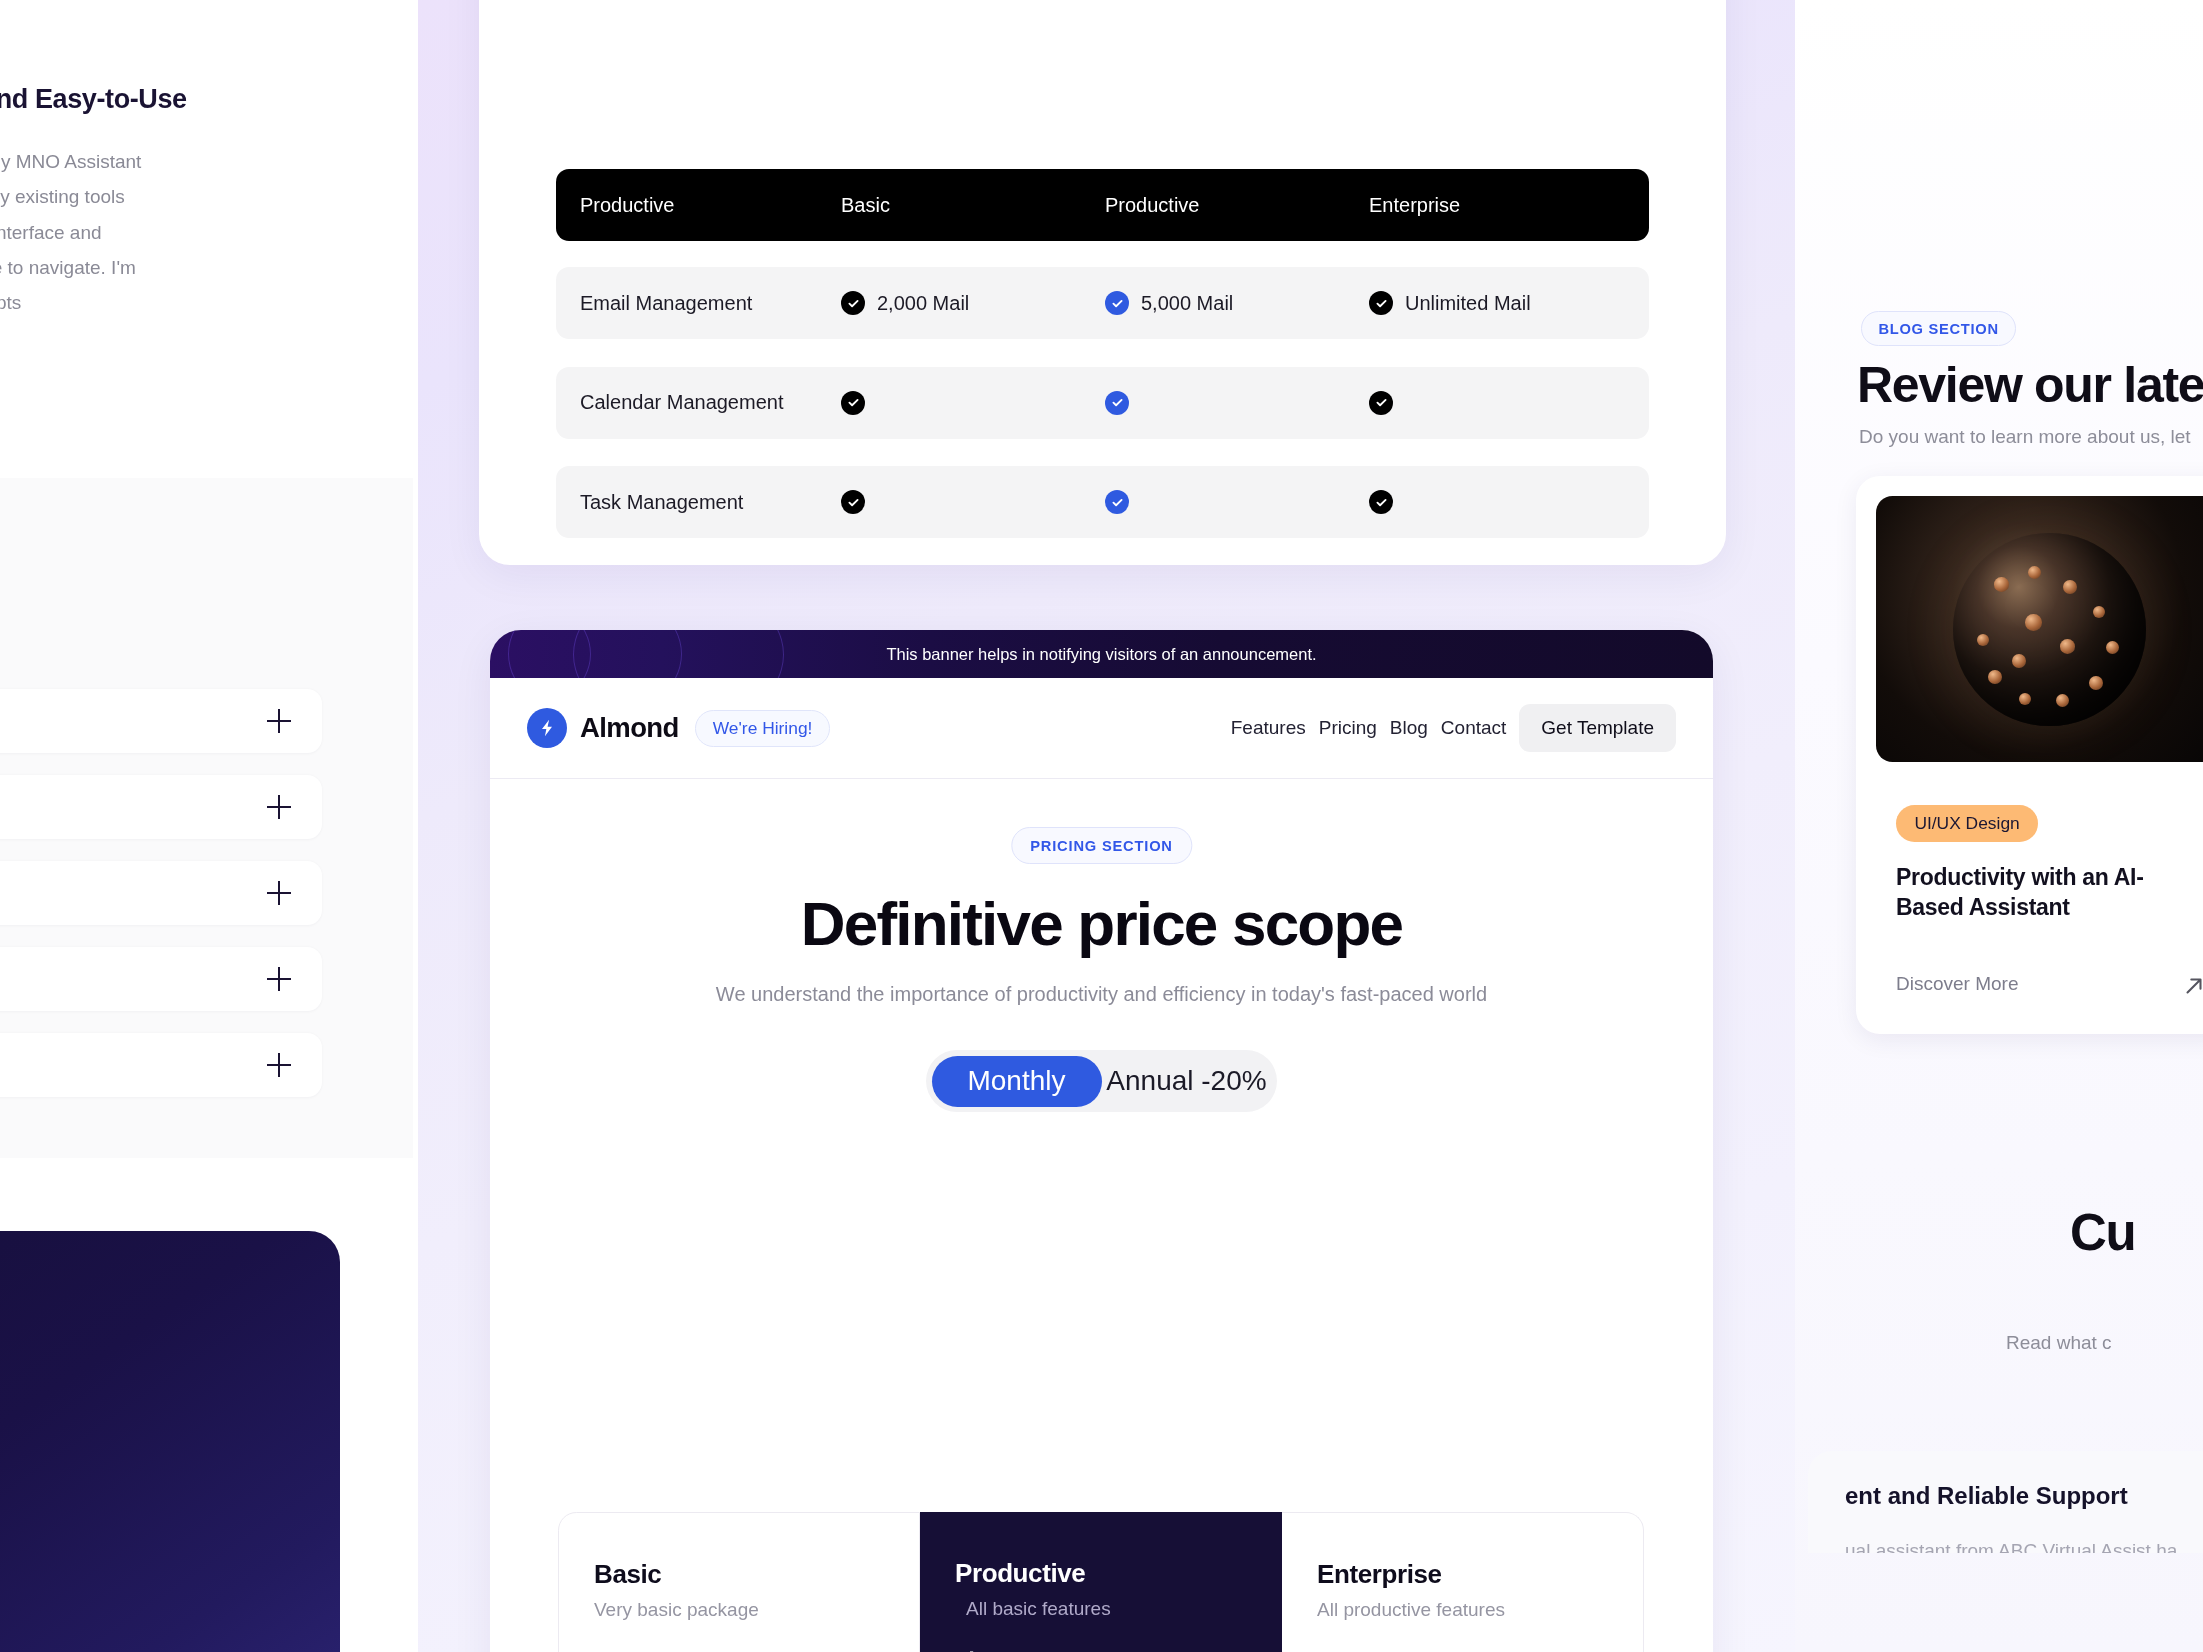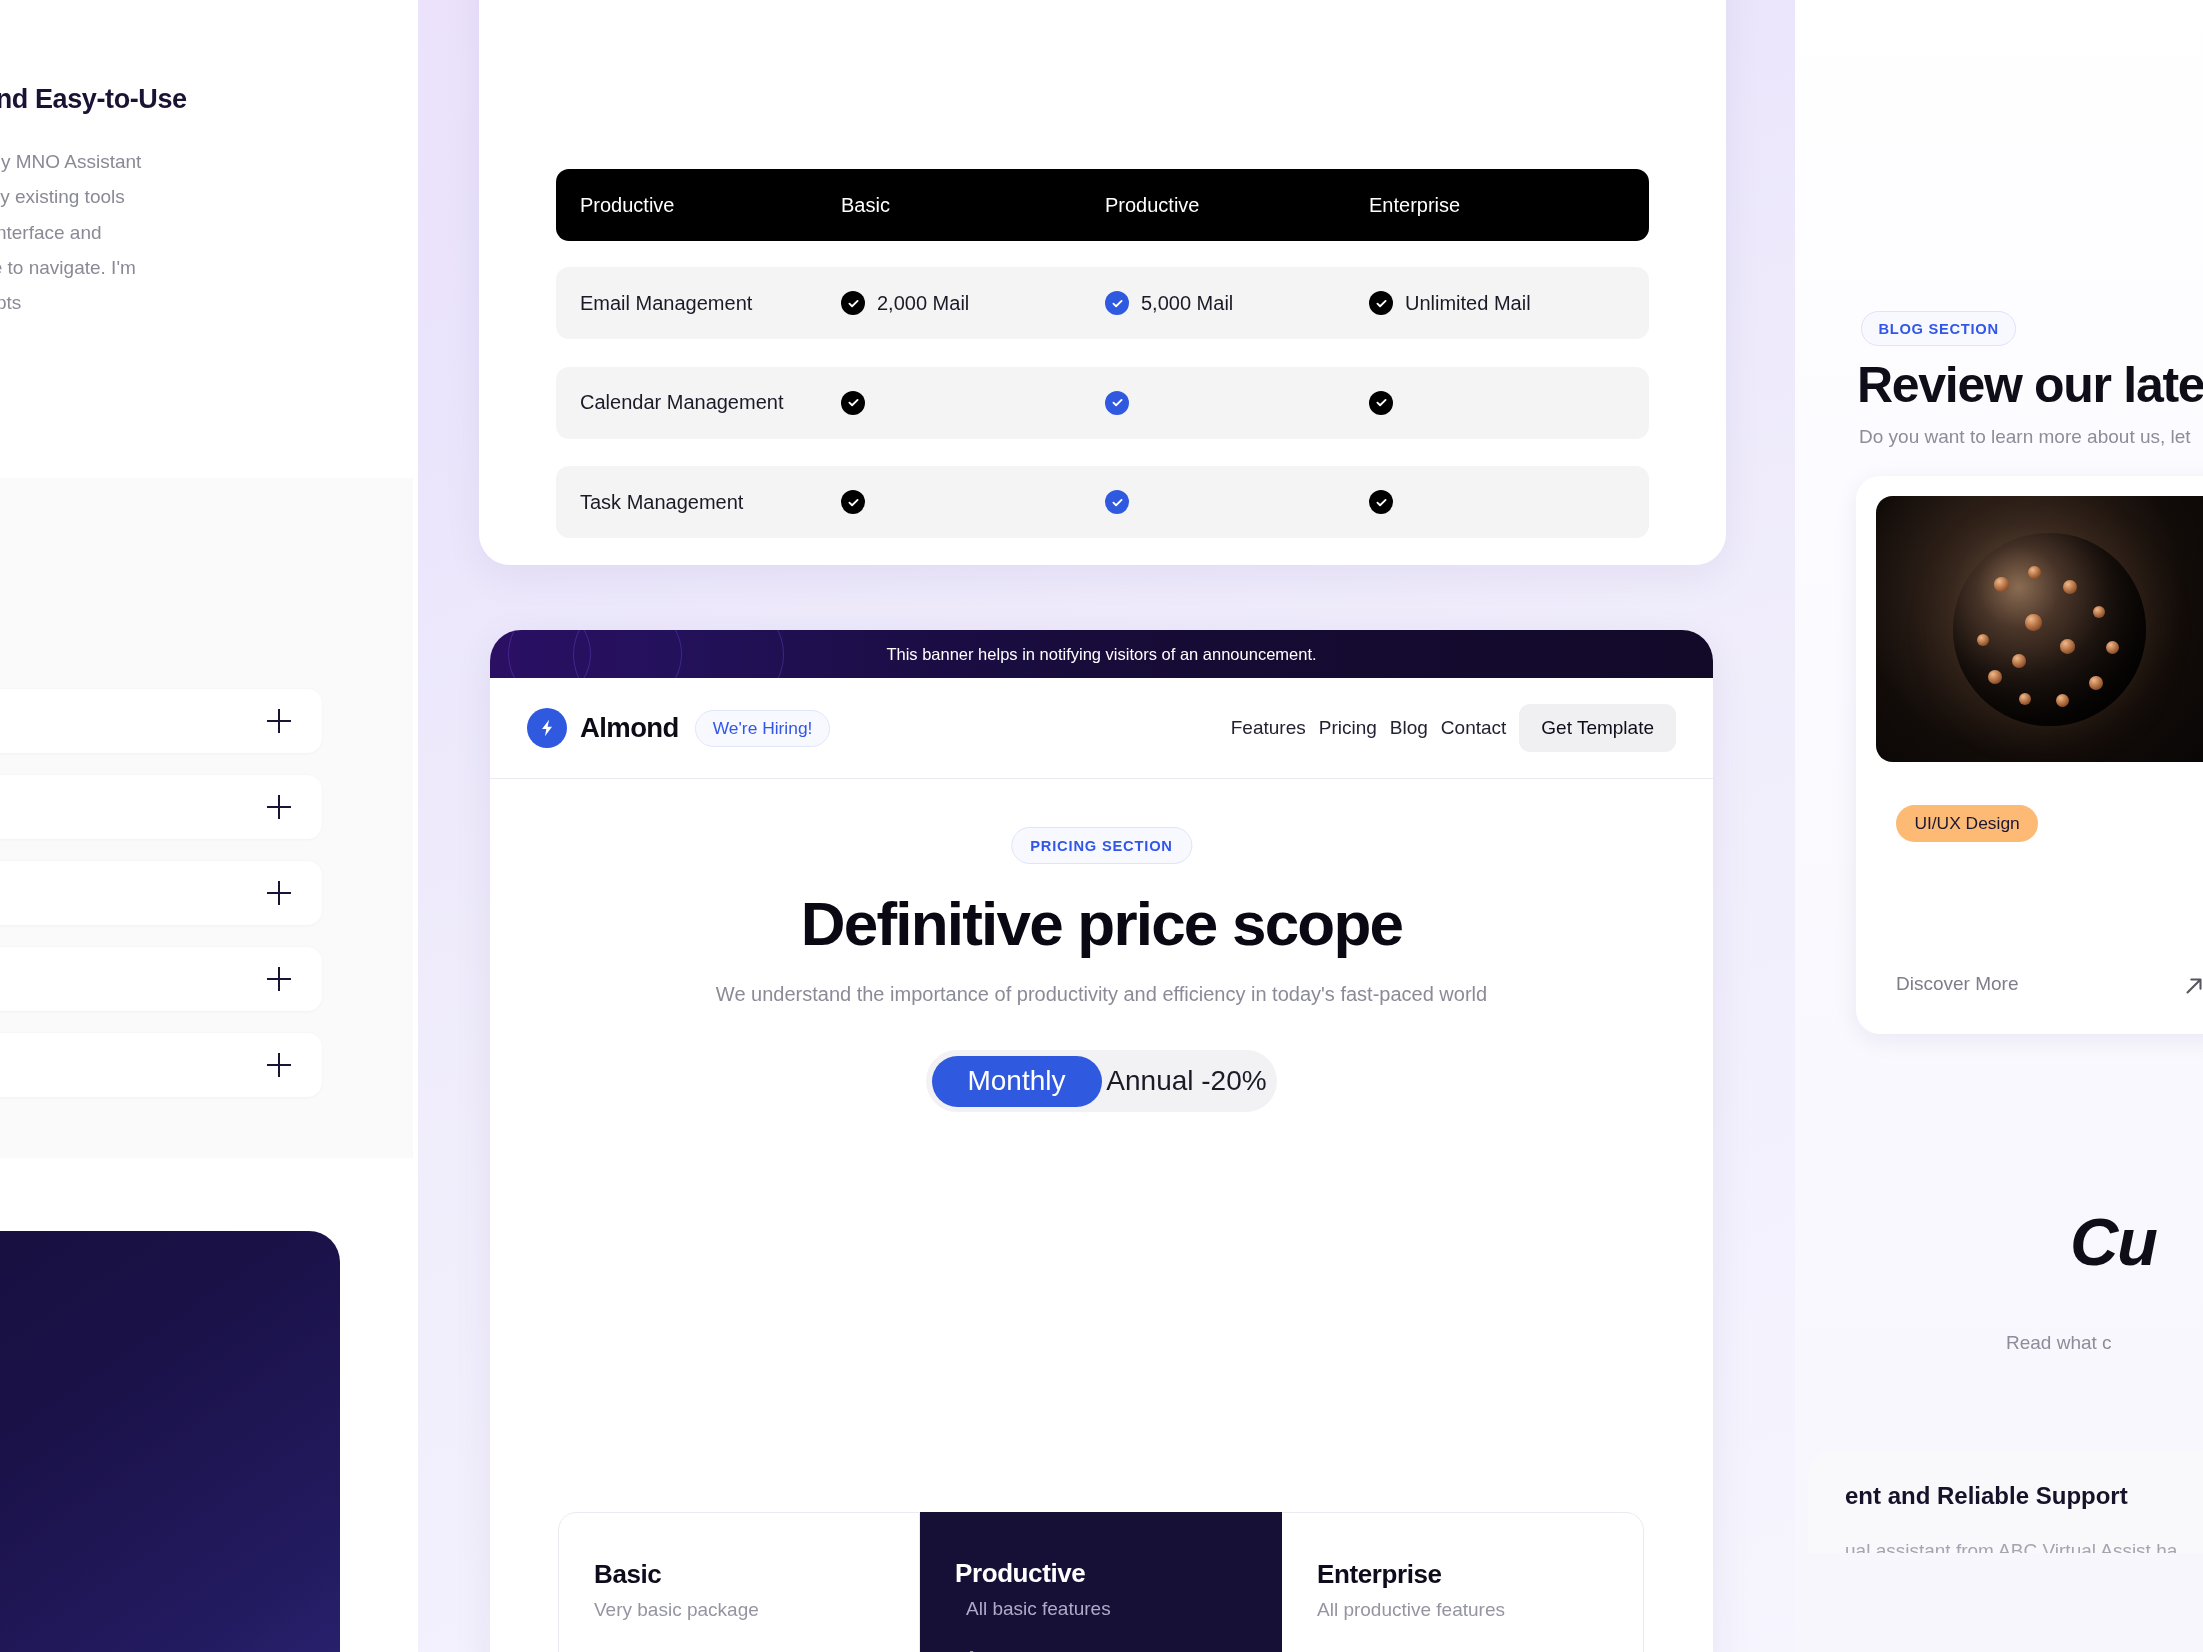--- a/index.html
+++ b/index.html
@@ -159,23 +159,22 @@
   .rp-discover {
     position: absolute; left: 40px; bottom: 39px;
     font-size: 19px; color: #7d7d8c;
   }
   .rp-arrow {
     position: absolute; right: 35px; bottom: 35px;
     width: 26px; height: 26px;
   }
   .rp-testi-heading {
     position: absolute; left: 275px; top: 1203px;
-    font-size: 67px; font-weight: 700; color: #0f0d17; letter-spacing: -1.3px;
+    font-size: 51px; font-weight: 700; color: #0f0d17; letter-spacing: -1.3px;
     white-space: nowrap;
-    font-style: italic;
   }
   .rp-testi-sub {
     position: absolute; left: 211px; top: 1332px;
     font-size: 19px; color: #8d8d99;
     white-space: nowrap;
   }
   .rp-testi-card {
     position: absolute; left: 13px; top: 1451px;
     width: 514px; height: 275px;
     background: #f9f9fc; border-radius: 24px;
@@ -582,20 +581,21 @@
         <span class="rp-dot" style="left:213px; top:180px; width:13.8px; height:13.8px;"></span>
         <span class="rp-dot" style="left:180px; top:198px; width:13px; height:13px;"></span>
         <span class="rp-dot" style="left:143px; top:197px; width:12px; height:12px;"></span>
         <span class="rp-dot" style="left:112px; top:174px; width:13.8px; height:13.8px;"></span>
         <span class="rp-dot" style="left:101px; top:138px; width:12px; height:12px;"></span>
         <span class="rp-dot" style="left:149px; top:118px; width:16.5px; height:16.5px;"></span>
         <span class="rp-dot" style="left:184px; top:143px; width:14.7px; height:14.7px;"></span>
         <span class="rp-dot" style="left:136px; top:158px; width:13.8px; height:13.8px;"></span>
       </div>
       <span class="rp-tag">UI/UX Design</span>
+      <div class="rp-blogtitle">Productivity with an AI-Based Assistant</div>
       <span class="rp-discover">Discover More</span>
       <span class="rp-arrow">
         <svg width="26" height="26" viewBox="0 0 24 24">
           <path d="M6 18 L18 6 M9.5 6 H18 V14.5" stroke="#55555f" stroke-width="1.9" fill="none" stroke-linecap="round" stroke-linejoin="round"></path>
         </svg>
       </span>
     </div>
 
     <div class="rp-testi-heading">Cu</div>
     <div class="rp-testi-sub">Read what c</div>

